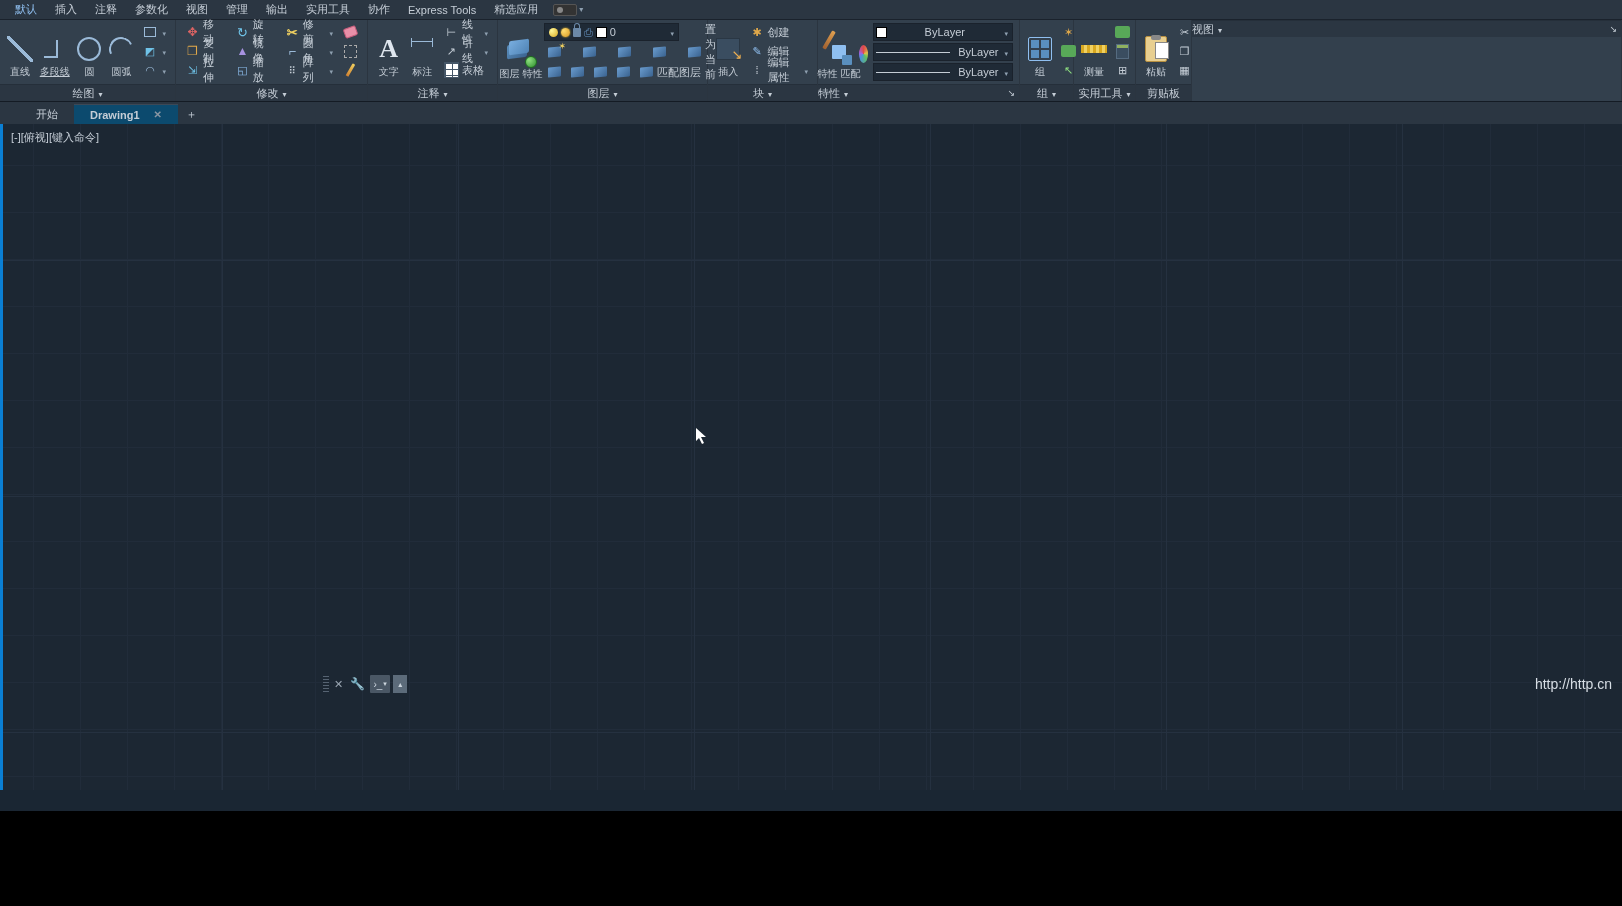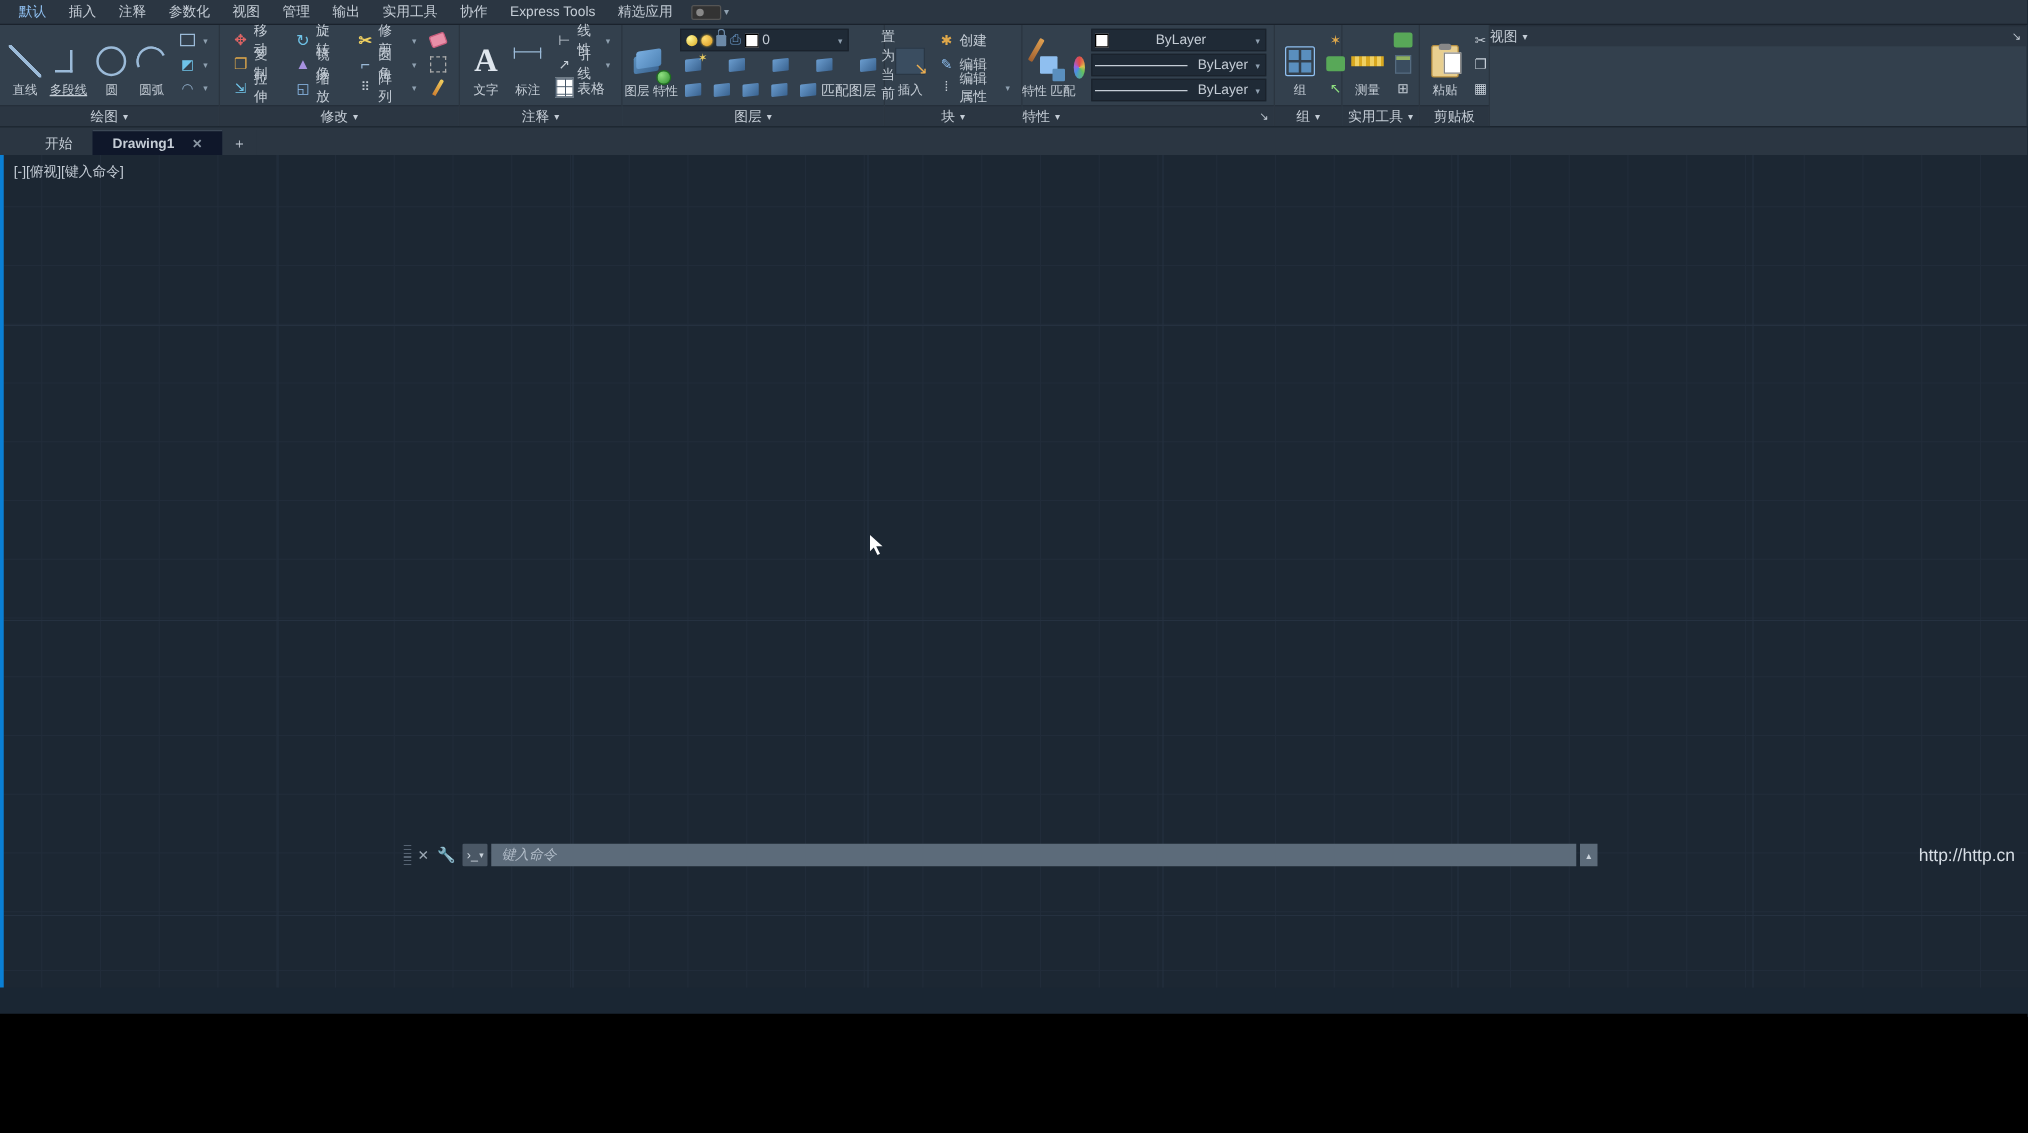--- a/index.html
+++ b/index.html
@@ -84,21 +84,21 @@
 .base-ic{ width:24px; height:18px; background:#e8ecf0; border:1px solid #aaa; position:relative;}
 .base-ic::after{content:""; position:absolute; left:3px; top:3px; width:10px; height:10px; border:1px solid #888;}
 
 
 .layerbar { display:flex; align-items:center; background:#1f2a36; border:1px solid #1a222c; width:135px; height:18px; padding:0 4px; gap:3px; font-size:10px;}
 .layerbar .dd-arr{margin-left:auto;}
 
 
 .tabbar { height:22px; background:#2b3642; display:flex; align-items:flex-end; padding-left:20px;}
 .tab { height:20px; padding:0 16px; display:flex; align-items:center; font-size:11px; color:#bfc9d4; background:#2b3642; cursor:pointer;}
-.tab.active { background:#0f172a; border-top:1px solid #3c4856; color:#e8eef4; font-weight:bold;}
+.tab.active { background:#0c4a6e; border-top:1px solid #3c4856; color:#e8eef4; font-weight:bold;}
 .tab .x{ margin-left:14px; color:#8a96a3; font-size:10px;}
 .tab.add{ padding:0 8px; color:#8a96a3;}
 
 
 .canvas { position:relative; height:666px; background:#1c2733;
   background-image:
     linear-gradient(#253140 1px,transparent 1px),
     linear-gradient(90deg,#253140 1px,transparent 1px),
     linear-gradient(#212c3a 1px,transparent 1px),
     linear-gradient(90deg,#212c3a 1px,transparent 1px);
@@ -568,20 +568,19 @@
     <svg width="12" height="16">
         <path d="M0 0 L0 13 L3 10 L6 16 L8 15 L5 9 L10 9 Z" fill="#fff"></path>
       </svg>
   </div>
 
   <div class="cmdbar">
     <span class="handle"></span>
     <span class="cx">✕</span>
     <span class="wrench">🔧</span>
     <span class="prompt">›_</span>
-    <input placeholder="键入命令" style="">
     <span class="up">▴</span>
   </div>
 
   <div class="wm">http://http.cn</div>
 </div>
 
 <div class="bottom"></div>
 
 </body></html>

